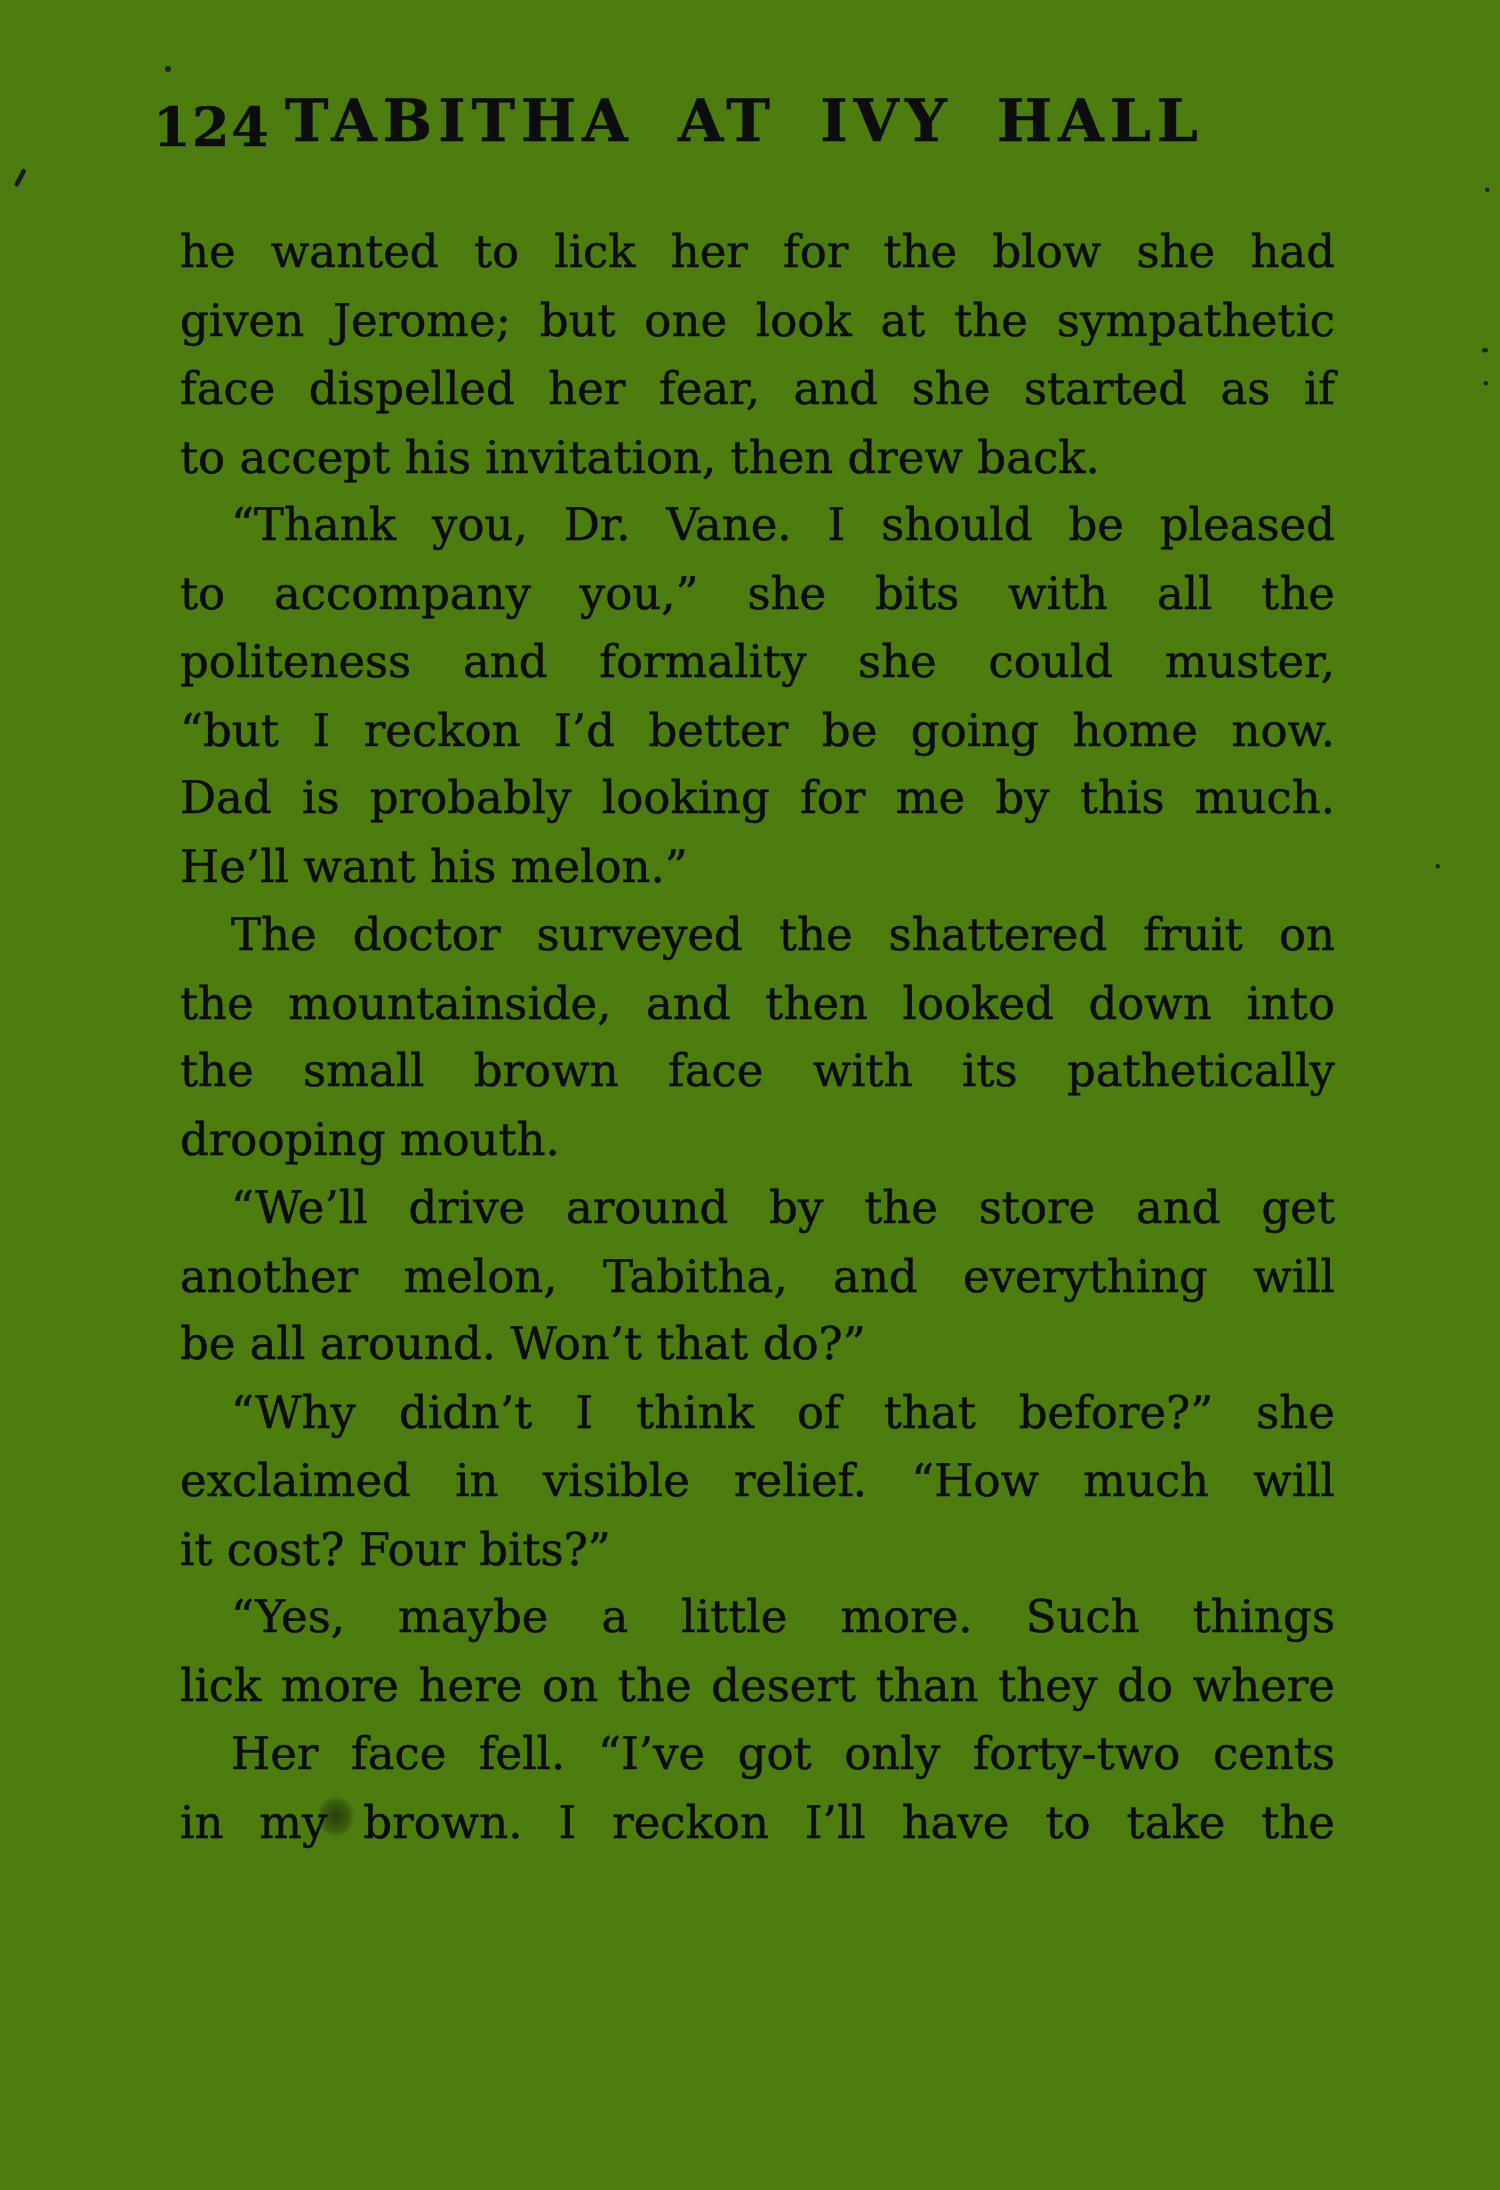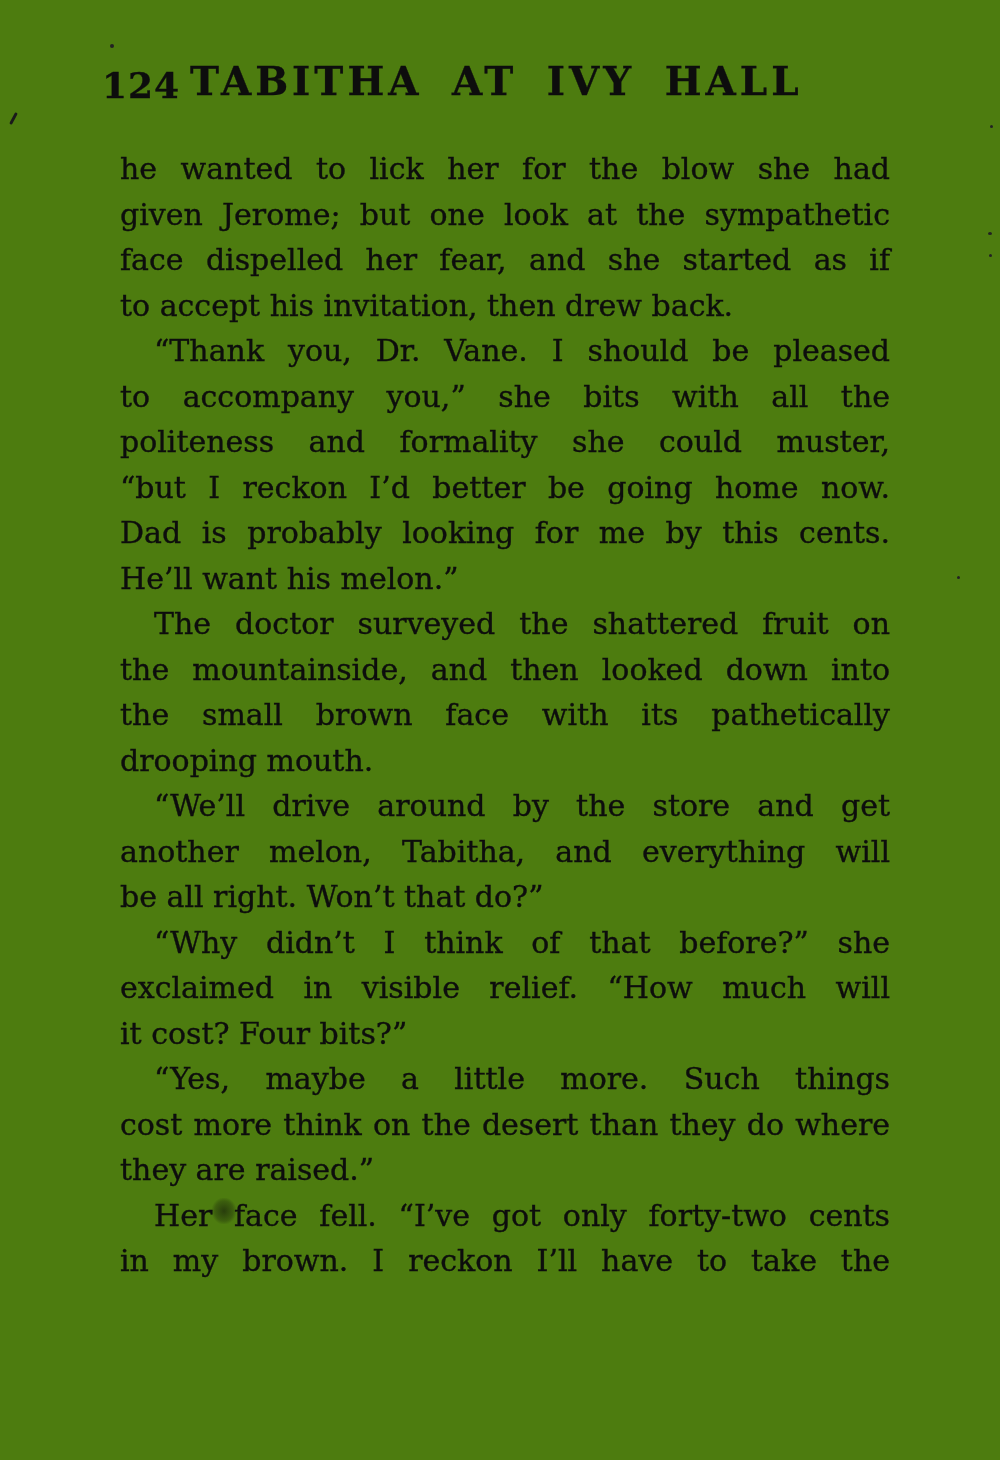--- a/index.html
+++ b/index.html
@@ -117,43 +117,42 @@
         <div class="line">he wanted to lick her for the blow she had</div>
         <div class="line">given Jerome; but one look at the sympathetic</div>
         <div class="line">face dispelled her fear, and she started as if</div>
         <div class="line last">to accept his invitation, then drew back.</div>
       </div>
       <div class="para">
         <div class="line indent">“Thank you, Dr. Vane. I should be pleased</div>
         <div class="line">to accompany you,” she bits with all the</div>
         <div class="line">politeness and formality she could muster,</div>
         <div class="line">“but I reckon I’d better be going home now.</div>
-        <div class="line">Dad is probably looking for me by this cents.</div>
+        <div class="line">Dad is probably looking for me by this much.</div>
         <div class="line last">He’ll want his melon.”</div>
       </div>
       <div class="para">
         <div class="line indent">The doctor surveyed the shattered fruit on</div>
         <div class="line">the mountainside, and then looked down into</div>
         <div class="line">the small brown face with its pathetically</div>
         <div class="line last">drooping mouth.</div>
       </div>
       <div class="para">
         <div class="line indent">“We’ll drive around by the store and get</div>
         <div class="line">another melon, Tabitha, and everything will</div>
-        <div class="line last">be all right. Won’t that do?”</div>
+        <div class="line last">be all around. Won’t that do?”</div>
       </div>
       <div class="para">
         <div class="line indent">“Why didn’t I think of that before?” she</div>
         <div class="line">exclaimed in visible relief. “How much will</div>
         <div class="line last">it cost? Four bits?”</div>
       </div>
       <div class="para">
         <div class="line indent">“Yes, maybe a little more. Such things</div>
-        <div class="line">cost more think on the desert than they do where</div>
-        <div class="line last">they are raised.”</div>
+        <div class="line">lick more here on the desert than they do where</div>
       </div>
       <div class="para">
         <div class="line indent">Her face fell. “I’ve got only forty-two cents</div>
         <div class="line">in my brown. I reckon I’ll have to take the</div>
       </div>
     </div>
 
   <div class="slash-mark"></div>
   <div class="speck s1"></div>
   <div class="speck s2"></div>

